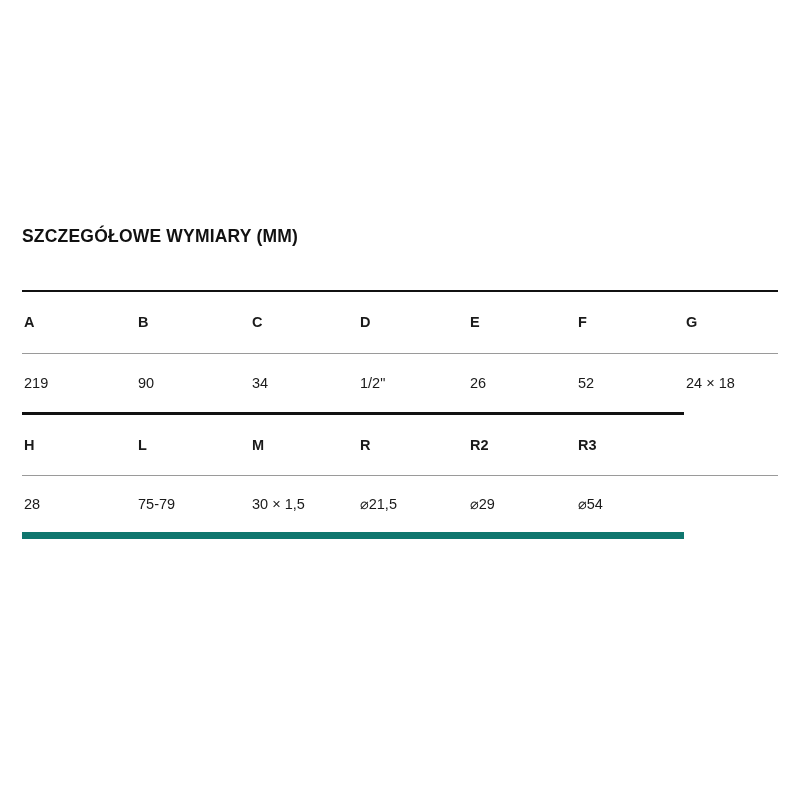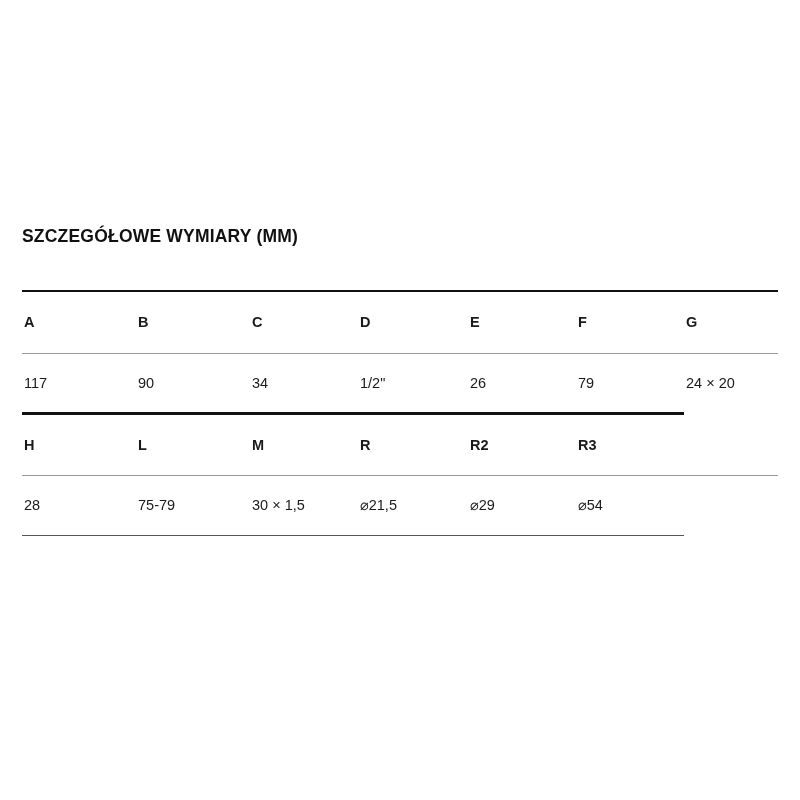--- a/index.html
+++ b/index.html
@@ -60,21 +60,21 @@
   tr.rule-top td {
     border-top: 2px solid #111111;
   }
   tr.rule-thin-top td {
     border-top: 1px solid #9a9a9a;
   }
   tr.rule-thick-top td {
     border-top: 3px solid #111111;
   }
   tr.rule-bottom-thin td {
-    border-bottom: 1px solid #0f766e;
+    border-bottom: 7px solid #0f766e;
   }
   
   tr.rule-thick-top td.no-top-rule {
     border-top: none;
   }
   tr.rule-bottom-thin td.no-bottom-rule {
     border-bottom: none;
   }
   .cell-inner {
     padding-left: 2px;
@@ -124,39 +124,39 @@
           </td>
         <td>
             <div class="cell-inner">F</div>
           </td>
         <td>
             <div class="cell-inner">G</div>
           </td>
       </tr>
       <tr class="val-row rule-thin-top">
         <td>
-            <div class="cell-inner">117</div>
+            <div class="cell-inner">219</div>
           </td>
         <td>
             <div class="cell-inner">90</div>
           </td>
         <td>
             <div class="cell-inner">34</div>
           </td>
         <td>
             <div class="cell-inner">1/2"</div>
           </td>
         <td>
             <div class="cell-inner">26</div>
           </td>
         <td>
-            <div class="cell-inner">79</div>
-          </td>
-        <td>
-            <div class="cell-inner">24 × 20</div>
+            <div class="cell-inner">52</div>
+          </td>
+        <td>
+            <div class="cell-inner">24 × 18</div>
           </td>
       </tr>
       <tr class="head-row rule-thick-top">
         <td>
             <div class="cell-inner">H</div>
           </td>
         <td>
             <div class="cell-inner">L</div>
           </td>
         <td>

